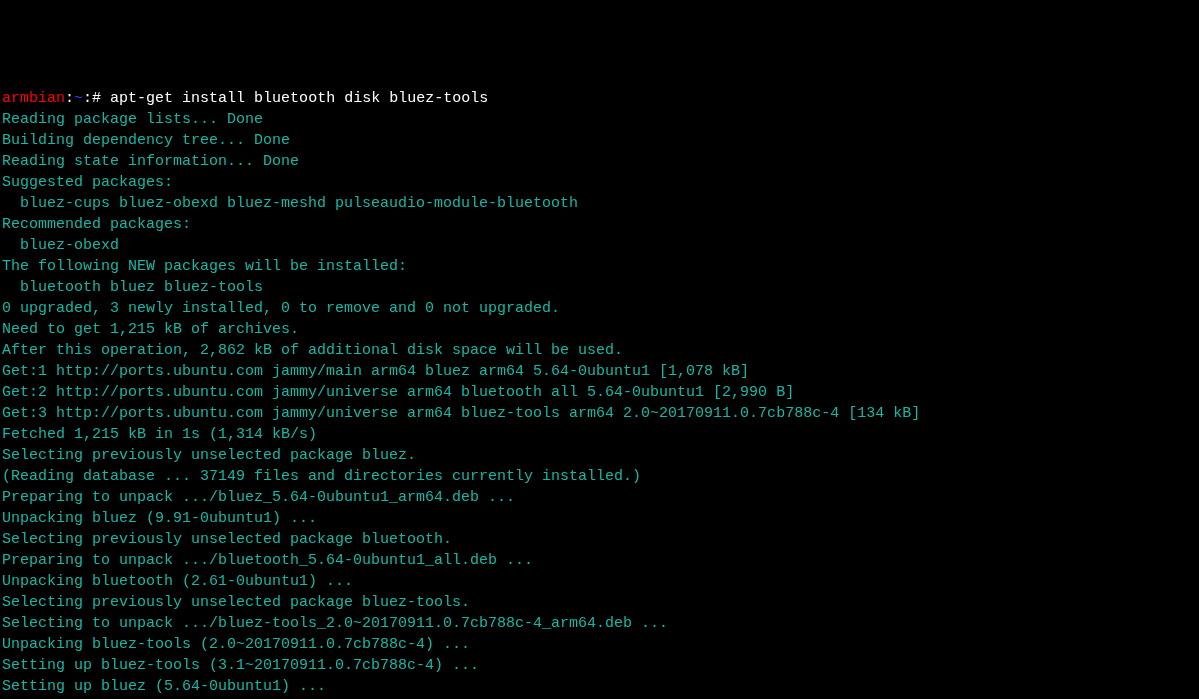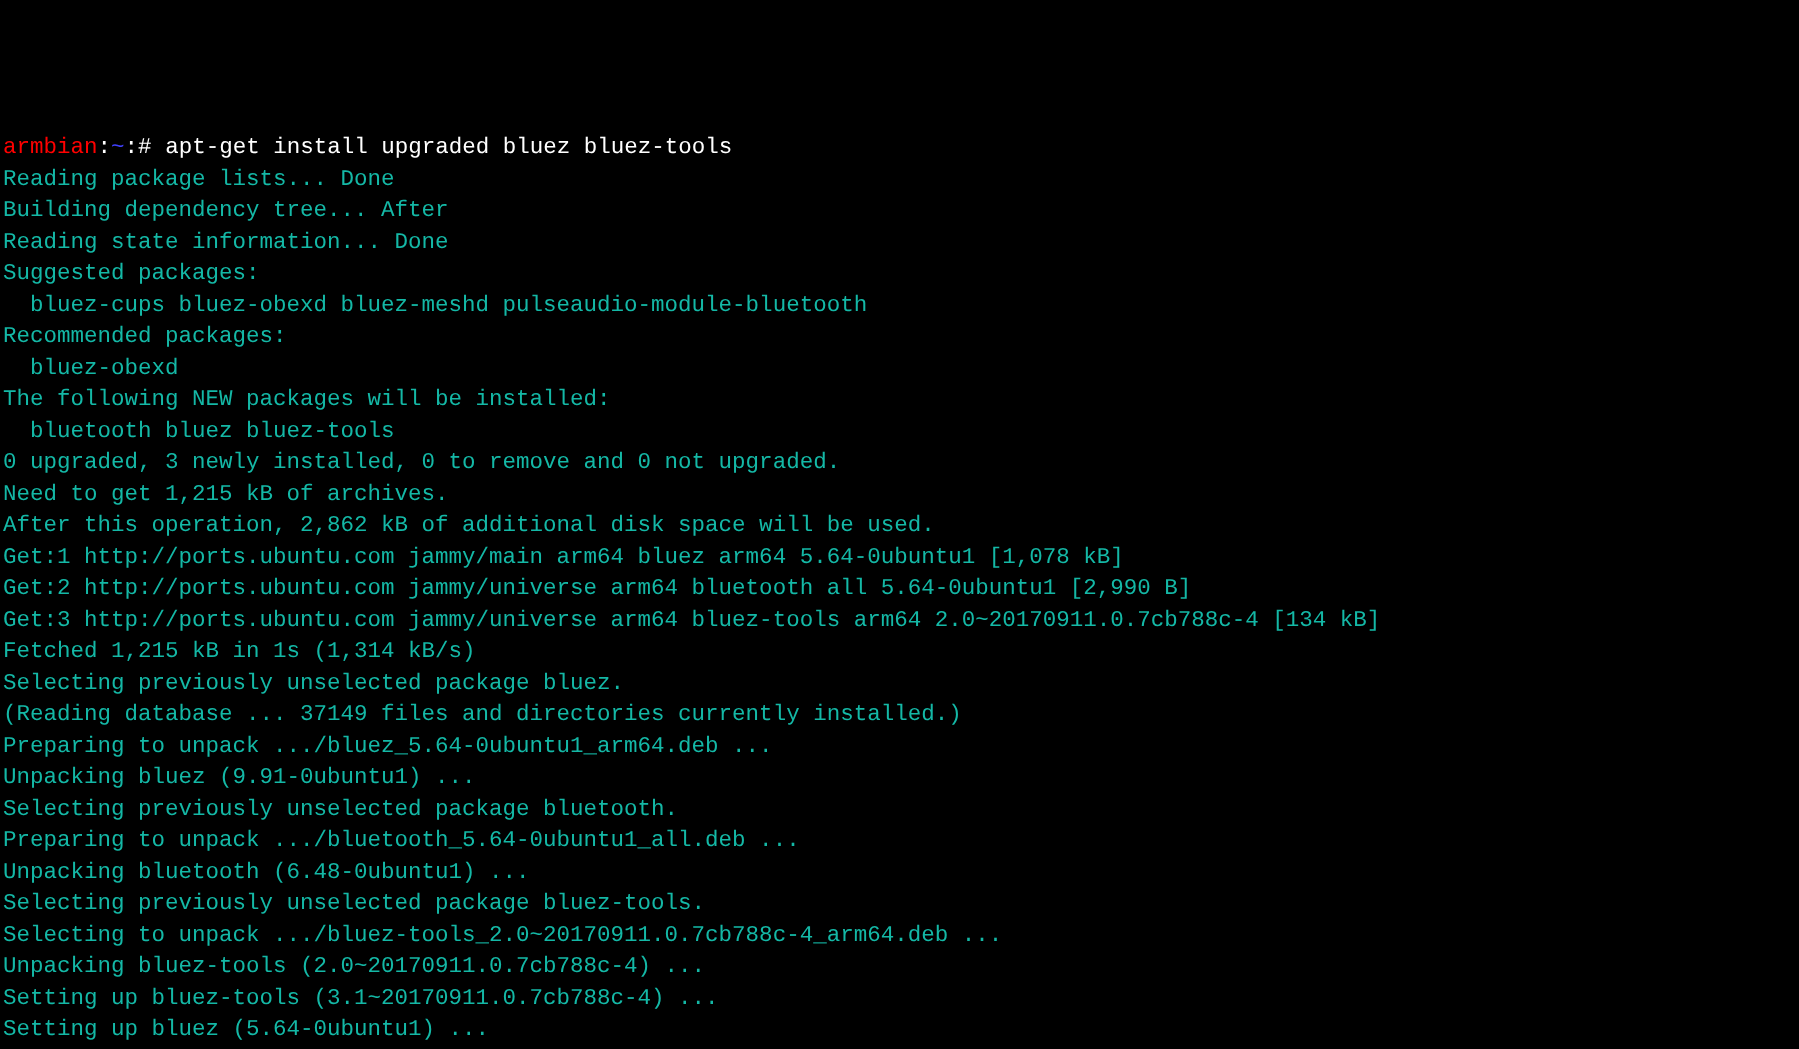--- a/index.html
+++ b/index.html
@@ -39,44 +39,44 @@
     }
     .output-line {
       color: #14b8a6;
     }
   </style>
 </head>
 <body>
 
 
 
-<div class="terminal"><span><span class="prompt-host">armbian</span><span class="prompt-colon">:</span><span class="prompt-path">~</span><span class="prompt-colon">:</span><span class="prompt-hash">#</span> <span class="command">apt-get install upgraded bluez bluez-tools</span></span>
+<div class="terminal"><span><span class="prompt-host">armbian</span><span class="prompt-colon">:</span><span class="prompt-path">~</span><span class="prompt-colon">:</span><span class="prompt-hash">#</span> <span class="command">apt-get install bluetooth disk bluez-tools</span></span>
 <span class="output-line">Reading package lists... Done</span>
-<span class="output-line">Building dependency tree... After</span>
+<span class="output-line">Building dependency tree... Done</span>
 <span class="output-line">Reading state information... Done</span>
 <span class="output-line">Suggested packages:</span>
 <span class="output-line">  bluez-cups bluez-obexd bluez-meshd pulseaudio-module-bluetooth</span>
 <span class="output-line">Recommended packages:</span>
 <span class="output-line">  bluez-obexd</span>
 <span class="output-line">The following NEW packages will be installed:</span>
 <span class="output-line">  bluetooth bluez bluez-tools</span>
 <span class="output-line">0 upgraded, 3 newly installed, 0 to remove and 0 not upgraded.</span>
 <span class="output-line">Need to get 1,215 kB of archives.</span>
 <span class="output-line">After this operation, 2,862 kB of additional disk space will be used.</span>
 <span class="output-line">Get:1 http://ports.ubuntu.com jammy/main arm64 bluez arm64 5.64-0ubuntu1 [1,078 kB]</span>
 <span class="output-line">Get:2 http://ports.ubuntu.com jammy/universe arm64 bluetooth all 5.64-0ubuntu1 [2,990 B]</span>
 <span class="output-line">Get:3 http://ports.ubuntu.com jammy/universe arm64 bluez-tools arm64 2.0~20170911.0.7cb788c-4 [134 kB]</span>
 <span class="output-line">Fetched 1,215 kB in 1s (1,314 kB/s)</span>
 <span class="output-line">Selecting previously unselected package bluez.</span>
 <span class="output-line">(Reading database ... 37149 files and directories currently installed.)</span>
 <span class="output-line">Preparing to unpack .../bluez_5.64-0ubuntu1_arm64.deb ...</span>
 <span class="output-line">Unpacking bluez (9.91-0ubuntu1) ...</span>
 <span class="output-line">Selecting previously unselected package bluetooth.</span>
 <span class="output-line">Preparing to unpack .../bluetooth_5.64-0ubuntu1_all.deb ...</span>
-<span class="output-line">Unpacking bluetooth (6.48-0ubuntu1) ...</span>
+<span class="output-line">Unpacking bluetooth (2.61-0ubuntu1) ...</span>
 <span class="output-line">Selecting previously unselected package bluez-tools.</span>
 <span class="output-line">Selecting to unpack .../bluez-tools_2.0~20170911.0.7cb788c-4_arm64.deb ...</span>
 <span class="output-line">Unpacking bluez-tools (2.0~20170911.0.7cb788c-4) ...</span>
 <span class="output-line">Setting up bluez-tools (3.1~20170911.0.7cb788c-4) ...</span>
 <span class="output-line">Setting up bluez (5.64-0ubuntu1) ...</span>
 
 
 
 
 

